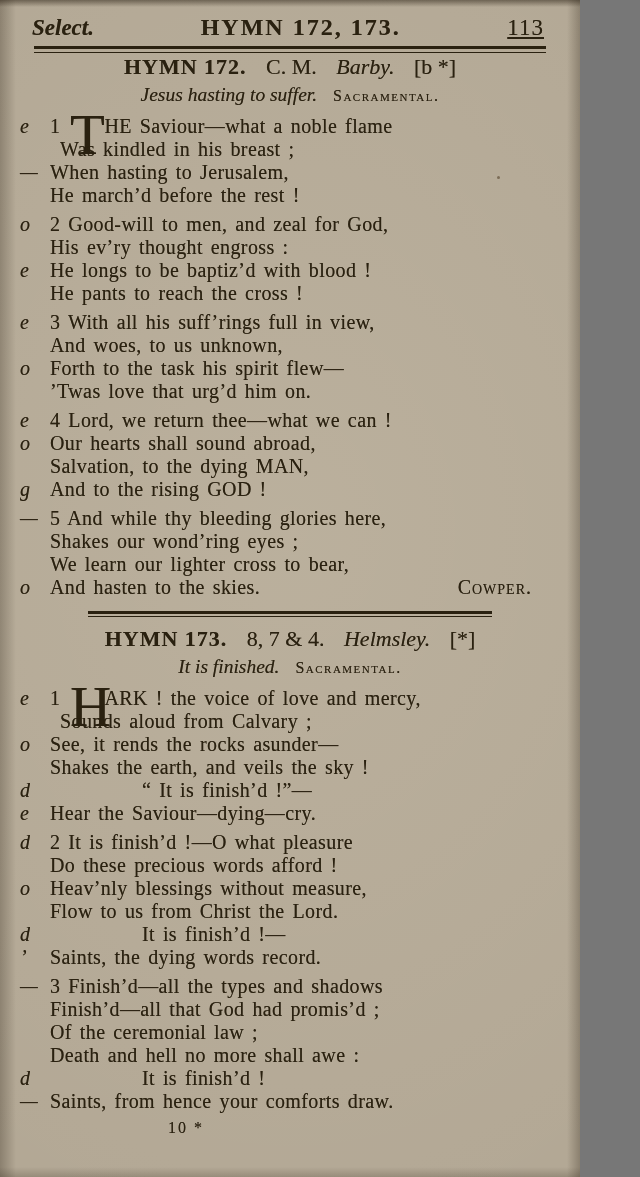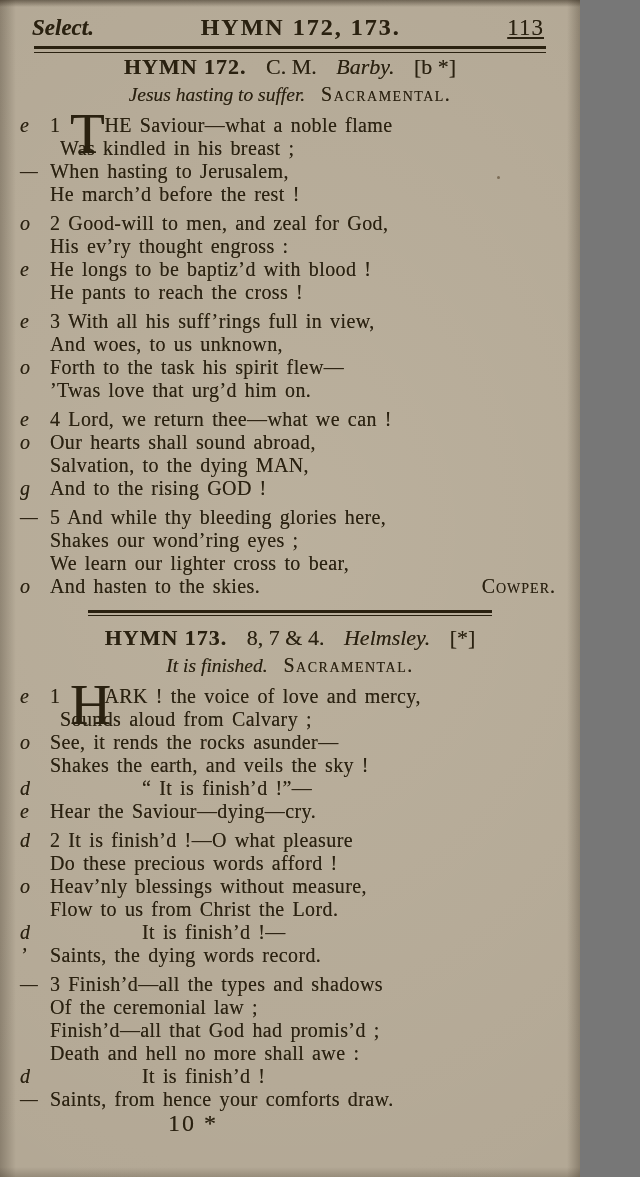--- a/index.html
+++ b/index.html
@@ -29,39 +29,39 @@
   .hdr-right{ font-size:23px; letter-spacing:1px;text-decoration:underline; }
   .rule-top{ margin:5px 34px 0; height:7px; border-top:3.5px solid var(--ink); border-bottom:1.5px solid var(--ink); }
 
   
   .h-head{ text-align:center; font-size:22px; line-height:28px; }
   .h-head > span{ margin:0 7px; }
   .h-num{ letter-spacing:1px; font-weight:bold; }
   .h-tune{ font-style:italic; }
   .h-sub{ text-align:center; font-size:19.5px; line-height:25px; margin-top:1px; }
   .h-sub .t{ font-style:italic; margin-right:11px; }
-  .h-sub .c{ font-variant:small-caps; letter-spacing:1.5px; font-size:20px; }
+  .h-sub .c{ font-variant:small-caps; letter-spacing:1.5px; font-size:16px; }
   .h-body{ margin-top:7px; }
 
   
   .line{ position:relative; padding-left:50px; line-height:23px; font-size:20px;
          letter-spacing:0.4px; word-spacing:2.5px; white-space:nowrap; }
   .line.i1{ }
   .line.i2{ padding-left:142px; }
   .line.idc{ padding-left:60px; }
   .line.vgap{ margin-top:6px; }
   .mark{ position:absolute; left:20px; top:0; font-style:italic; }
   .vnum{ margin-right:7px; }
   .dropcap{ position:absolute; left:70px; top:-2px; font-size:57px; line-height:44px; }
   .dcsp{ display:inline-block; width:37px; }
-  .attrib{ position:absolute; right:24px; font-variant:small-caps; letter-spacing:1px; }
+  .attrib{ position:absolute; right:48px; font-variant:small-caps; letter-spacing:1px; }
 
   .divider{ margin:12px 88px 8px; height:6px; border-top:3px solid var(--ink); border-bottom:1px solid var(--ink); }
 
-  .footer{ position:absolute; left:168px; bottom:40px; font-size:24px; letter-spacing:2px; }
+  .footer{ position:absolute; left:168px; bottom:40px; font-size:16px; letter-spacing:2px; }
 
   .speck{ position:absolute; border-radius:50%; }
 </style>
 </head>
 <body>
 
 <div class="page">
 
   <div class="hdr">
     <span class="hdr-left">Select.</span>
@@ -125,22 +125,22 @@
         <div class="line i0"><span class="ltext">Shakes the earth, and veils the sky !</span></div>
         <div class="line i2"><span class="mark">d</span><span class="ltext">“ It is finish’d !”—</span></div>
         <div class="line i0"><span class="mark">e</span><span class="ltext">Hear the Saviour—dying—cry.</span></div>
         <div class="line i0 vgap"><span class="mark">d</span><span class="ltext">2 It is finish’d !—O what pleasure</span></div>
         <div class="line i1"><span class="ltext">Do these precious words afford !</span></div>
         <div class="line i0"><span class="mark">o</span><span class="ltext">Heav’nly blessings without measure,</span></div>
         <div class="line i0"><span class="ltext">Flow to us from Christ the Lord.</span></div>
         <div class="line i2"><span class="mark">d</span><span class="ltext">It is finish’d !—</span></div>
         <div class="line i0"><span class="mark">’</span><span class="ltext">Saints, the dying words record.</span></div>
         <div class="line i0 vgap"><span class="mark">—</span><span class="ltext">3 Finish’d—all the types and shadows</span></div>
+        <div class="line i0"><span class="ltext">Finish’d—all that God had promis’d ;</span></div>
         <div class="line i1"><span class="ltext">Of the ceremonial law ;</span></div>
-        <div class="line i0"><span class="ltext">Finish’d—all that God had promis’d ;</span></div>
         <div class="line i0"><span class="ltext">Death and hell no more shall awe :</span></div>
         <div class="line i2"><span class="mark">d</span><span class="ltext">It is finish’d !</span></div>
         <div class="line i0"><span class="mark">—</span><span class="ltext">Saints, from hence your comforts draw.</span></div>
       </div>
   </section>
 
   <div class="footer">
     <span>10 *</span>
   </div>
 

